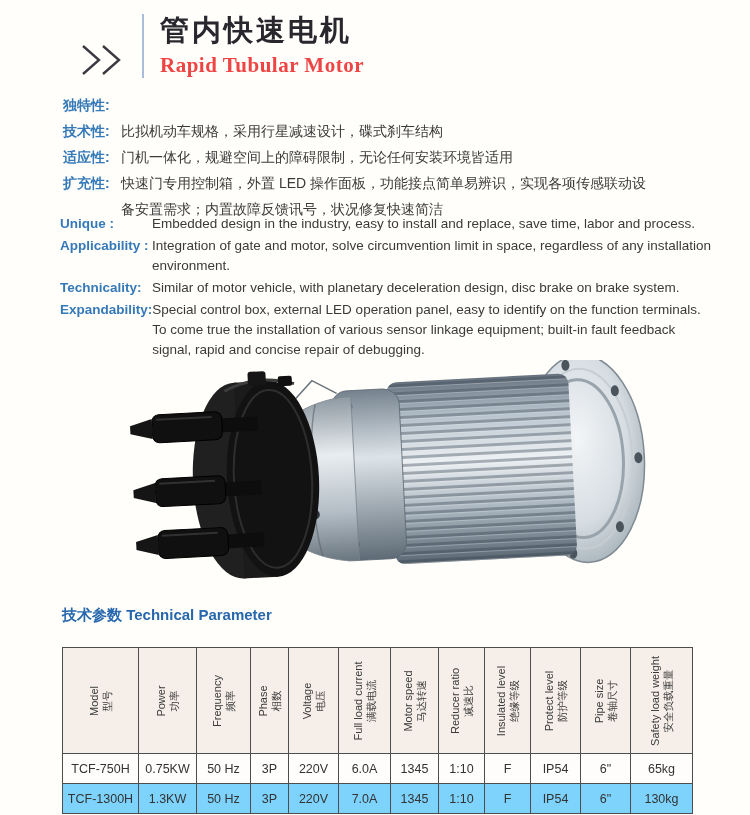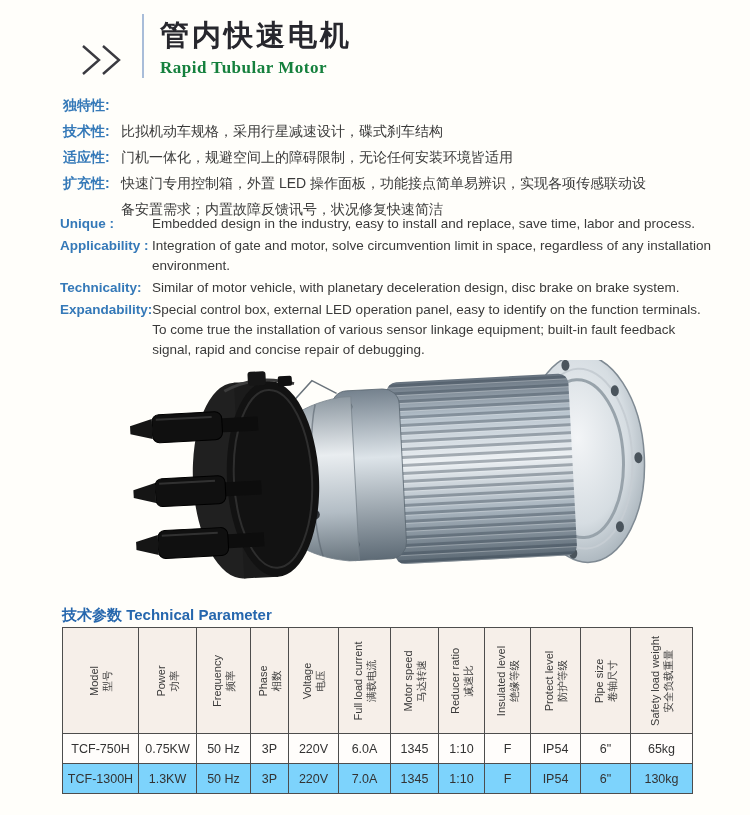--- a/index.html
+++ b/index.html
@@ -5,40 +5,40 @@
   html,body{margin:0;padding:0;background:#fffefa;}
   .page{position:relative;width:750px;height:815px;background:#fffefa;overflow:hidden;
         font-family:"Liberation Sans",sans-serif;color:#333;}
 
   
   .header{position:absolute;left:80px;top:12px;display:flex;align-items:flex-end;}
   .chevrons{margin-top:8px;}
   .hdr-divider{width:2px;height:64px;background:#a9bdd9;margin:2px 16px 0 18px;}
   .title-zh{font-family:"Liberation Serif",serif;font-weight:bold;font-size:29px;
             color:#27272d;letter-spacing:3px;line-height:1.15;}
-  .title-en{font-family:"Liberation Serif",serif;font-weight:bold;font-size:17px;
-            color:#15803d;margin-top:6px;letter-spacing:0.5px;}
+  .title-en{font-family:"Liberation Serif",serif;font-weight:bold;font-size:21px;
+            color:#ef4444;margin-top:6px;letter-spacing:0.5px;}
 
   
   .features-zh{position:absolute;left:63px;top:92px;width:650px;font-size:14px;}
   .features-zh .feat-row{display:flex;line-height:26px;}
   .features-zh .feat-label{flex:0 0 58px;color:#3579b8;font-weight:bold;}
   .features-zh .feat-text{color:#3a3a3a;max-width:530px;}
 
   .features-en{position:absolute;left:60px;top:214px;width:670px;font-size:13.5px;}
   .features-en .feat-row{display:flex;margin-bottom:2px;}
   .features-en .feat-label{flex:0 0 92px;color:#3579b8;font-weight:bold;line-height:20px;}
   .features-en .feat-text{color:#3a3a3a;line-height:20px;max-width:565px;}
 
   
   .motor{position:absolute;left:103px;top:360px;}
 
   
   .table-sec{position:absolute;left:62px;top:606px;width:632px;}
-  .table-title{font-size:15px;font-weight:bold;color:#2667ad;margin-bottom:2px;}
+  .table-title{font-size:15px;font-weight:bold;color:#2667ad;margin-bottom:22px;}
   table.params{border-collapse:collapse;table-layout:fixed;width:630px;}
   table.params th,table.params td{border:1px solid #4d4d4d;padding:0;}
   table.params th{height:105px;background:#f6efe9;position:relative;overflow:visible;font-weight:normal;}
   .vwrap{position:relative;width:100%;height:105px;}
   .vtext{position:absolute;left:50%;top:50%;transform:translate(-50%,-50%) rotate(-90deg);
          width:96px;text-align:center;font-size:11px;line-height:1.3;color:#3a3a3a;}
   .vtext .h-zh{font-size:10.5px;}
   table.params td{height:29px;text-align:center;font-size:12.5px;color:#333;background:#fffdfb;}
   table.params tbody tr:nth-child(2) td{background:#7dd3fc;}
 </style>

